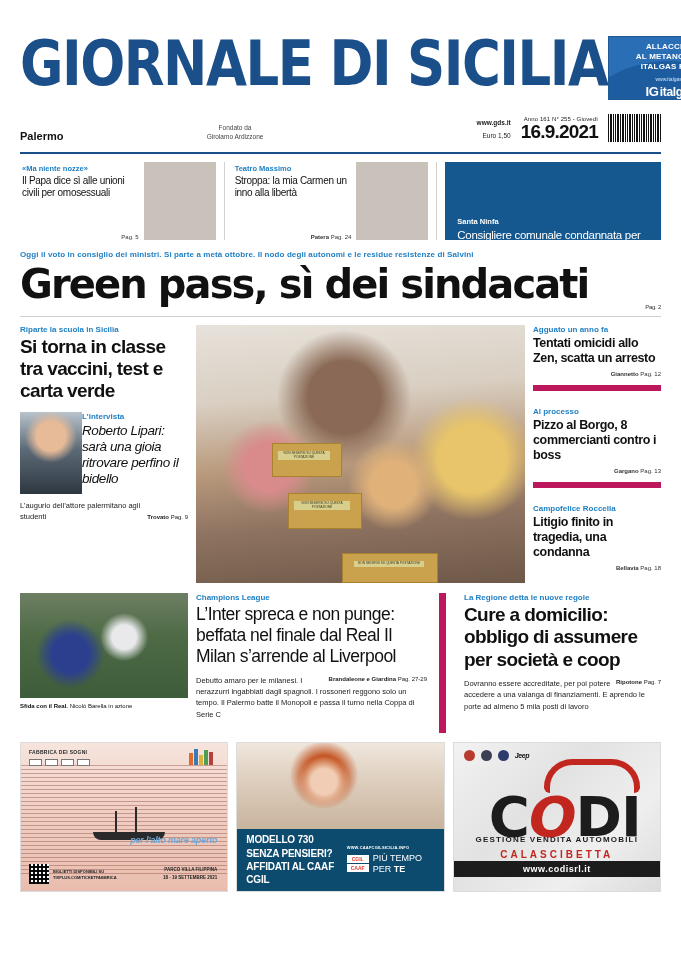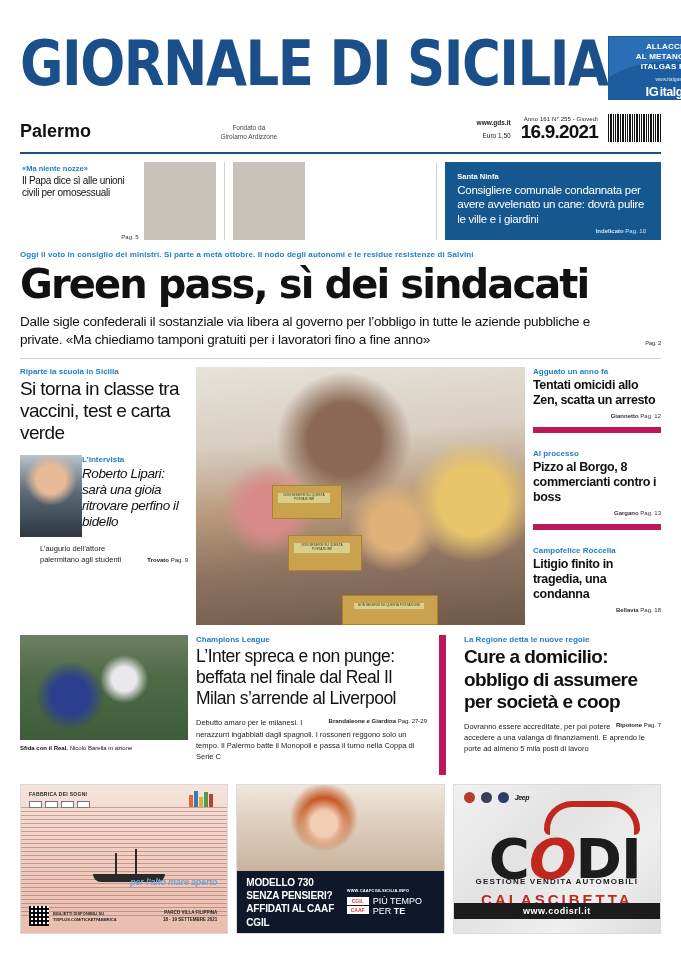--- a/index.html
+++ b/index.html
@@ -34,21 +34,21 @@
     background:#1d5c9e;
   }
   .ig-line1 { position:relative; color:#fff; font-weight:700; font-size:8px; text-align:center; padding-top:5px; letter-spacing:.2px; line-height:1.28; }
   .ig-url { position:relative; color:#cfe4f7; font-size:5px; text-align:center; margin-top:3px; }
   .ig-logo { position:relative; text-align:center; margin-top:2px; color:#fff; font-weight:700; font-size:12px; letter-spacing:-.3px;}
   .ig-logo .ig-mark { display:inline-block; font-size:13px; margin-right:1px; }
   .ig-sub { position:relative; text-align:center; color:#bcd8f2; font-size:4.5px; letter-spacing:1px; }
 
   
   .inforow { display:flex; align-items:flex-end; justify-content:space-between; margin-top: 8px; padding-bottom:6px; }
-  .city { font-weight:700; font-size:18px; color:#111; }
+  .city { font-weight:700; font-size:11px; color:#111; }
   .founded { font-size:6.5px; color:#444; text-align:center; line-height:1.5; flex:0 0 auto; margin-left:-70px; }
   .rightinfo { display:flex; align-items:flex-end; gap:10px; }
   .webprice { text-align:right; font-size:6.5px; line-height:1.9; color:#222; }
   .webprice .site { font-weight:700; }
   .datecol { text-align:right; }
   .issue { font-size:6px; color:#222; letter-spacing:.1px; }
   .bigdate { font-size:19px; font-weight:700; letter-spacing:-.8px; color:#111; line-height:1.05; }
   .barcode { display:flex; align-items:flex-end; gap:1px; height:34px; }
   .barcode .bars { display:flex; align-items:flex-end; height:28px; gap:1px; }
   .barcode i { display:block; width:1px; height:100%; background:#111; }
@@ -58,21 +58,21 @@
   
   .teasers { display:flex; gap:8px; margin-top:8px; height:78px; }
   .teaser { flex:1 1 0; display:flex; overflow:hidden; position:relative; }
   .teaser .txt { padding: 2px 5px 0 2px; flex:1 1 auto; display:flex; flex-direction:column; }
   .teaser .kicker { color:#1f7fc4; font-weight:700; font-size:7.5px; margin-bottom:2px; }
   .teaser h3 { font-size:10px; font-weight:400; line-height:1.18; letter-spacing:-.3px; color:#111; }
   .teaser .pag { margin-top:auto; text-align:right; font-size:6px; color:#333; }
   .teaser .pag b { font-weight:700; }
   .teaser .thumb { width:72px; flex:0 0 72px; background:#c9c2bb; position:relative; overflow:hidden;}
   .teaser.blue { background:#15578f; padding:8px 10px 6px 10px; }
-  .teaser.blue .kicker { color:#ffffff; font-size:7.5px; }
+  .teaser.blue .kicker { color:#ffffff; font-size:7.5px;margin-top:45px; }
   .teaser.blue h3 { color:#fff; font-size:11.5px; line-height:1.25; }
   .teaser.blue .pag { color:#d6e6f5; }
   .sep-v { width:1px; background:#d2d2d2; }
 
   
   .pope { background:
      radial-gradient(circle at 62% 42%, #e8c9ad 0 18%, rgba(232,201,173,0) 36%),
      radial-gradient(circle at 60% 78%, #f2f0ec 0 34%, rgba(242,240,236,0) 55%),
      linear-gradient(160deg,#a9763f 0%, #c9935a 30%, #e2cdb4 60%, #efe9e1 100%); }
   .singer { background:
@@ -90,21 +90,21 @@
   .standfirst .pag { position:absolute; right:0; bottom:1px; font-size:6px; color:#333; }
   .hr-thin { height:1px; background:#cfcfcf; margin-top:10px; }
 
   
   .body3 { display:flex; gap:8px; margin-top:8px; height:262px; }
   .colL { width:168px; flex:0 0 168px; display:flex; flex-direction:column; }
   .colC { flex:1 1 auto; }
   .colR { width:128px; flex:0 0 128px; display:flex; flex-direction:column; }
 
   .kicker-blue { color:#1f7fc4; font-weight:700; font-size:8px; margin-bottom:2px; }
-  .colL h2 { font-size:19px; font-weight:400; line-height:1.16; letter-spacing:-.6px; }
+  .colL h2 { font-size:19px; font-weight:700; line-height:1.16; letter-spacing:-.6px; }
   .deck { font-size:7.5px; line-height:1.5; color:#222; margin-top:7px; position:relative; padding-right:44px;}
   .deck .pag { position:absolute; right:0; bottom:0; font-size:6px; }
   .deck .pag b { font-weight:700; }
 
   .interview { display:flex; gap:0; margin-top:10px; }
   .interview .portrait { width:62px; height:82px; flex:0 0 62px; overflow:hidden;
      background:
       radial-gradient(circle at 50% 30%, #e8bb98 0 22%, rgba(232,187,152,0) 40%),
       linear-gradient(180deg,#b9c3cc 0%, #5d6b78 45%, #2d3740 100%); }
   .interview .itxt { flex:1 1 auto; }
@@ -170,21 +170,21 @@
        repeating-linear-gradient(0deg,#111 0 2px, #fff 2px 4px); background-blend-mode:multiply; }
   .ad-sea .tickets { position:absolute; left:32px; bottom:10px; font-size:4px; font-weight:700; color:#222; line-height:1.5; }
   .ad-sea .venue { position:absolute; right:10px; bottom:10px; font-size:4.5px; font-weight:700; color:#222; text-align:right; line-height:1.6; }
 
   
   .ad-caaf .photo { height:88px; position:relative; overflow:hidden;
      background:
        radial-gradient(circle at 42% 44%, #f0cdb4 0 10%, rgba(240,205,180,0) 20%),
        radial-gradient(circle at 42% 36%, #c4521f 0 14%, rgba(196,82,31,0) 26%),
        linear-gradient(180deg,#efe6dc 0%, #ddcdbc 45%, #c8b39c 100%); }
-  .ad-caaf .band { position:absolute; left:0; right:0; bottom:0; height:62px; background:#0f172a; display:flex; align-items:center; padding:8px 9px; }
+  .ad-caaf .band { position:absolute; left:0; right:0; bottom:0; height:62px; background:#0c4a6e; display:flex; align-items:center; padding:8px 9px; }
   .ad-caaf .hl { color:#fff; font-weight:700; font-size:10px; line-height:1.32; letter-spacing:-.2px; flex:1 1 auto; }
   .ad-caaf .hl .s3 { font-size:10px; }
   .ad-caaf .right { width:88px; flex:0 0 88px; }
   .ad-caaf .url { color:#fff; font-size:4px; font-weight:700; letter-spacing:.2px; margin-bottom:3px; }
   .ad-caaf .rr { display:flex; align-items:center; gap:4px; }
   .ad-caaf .cgilmark { width:22px; }
   .ad-caaf .cgilmark span { display:block; background:#fff; color:#e03b2e; font-weight:700; font-size:5px; text-align:center; line-height:8px; margin-bottom:1px; }
   .ad-caaf .pt { color:#fff; font-size:9px; font-weight:400; line-height:1.18; }
   .ad-caaf .pt b { font-weight:700; }
 
@@ -192,21 +192,21 @@
   .ad-codi { background:linear-gradient(135deg,#f2f2f2 0%, #e2e2e2 40%, #efefef 70%, #dcdcdc 100%); }
   .ad-codi .brands { position:absolute; left:10px; top:7px; display:flex; gap:6px; align-items:center; }
   .ad-codi .brands .b { width:11px; height:11px; border-radius:50%; display:block; }
   .ad-codi .jeep { font-size:7px; font-weight:700; font-style:italic; color:#111; letter-spacing:-.4px; }
   .ad-codi .car { position:absolute; left:44%; top:16px; width:96px; height:34px; }
   .ad-codi .carbody { position:absolute; inset:0; border:6px solid #c1271f; border-radius:48px 48px 10px 10px; border-bottom:none; height:34px; }
   .ad-codi .codi { position:absolute; left:16px; right:0; top:46px; text-align:center; font-family:"DejaVu Sans", sans-serif;
      font-size:56px; font-weight:700; letter-spacing:-1px; color:#1c1c1c; line-height:1; }
   .ad-codi .codi em { font-style:italic; color:#c1271f; }
   .ad-codi .sub { position:absolute; left:0; right:0; top:92px; text-align:center; font-size:8px; font-weight:700; letter-spacing:1.2px; color:#1c1c1c; }
-  .ad-codi .city2 { position:absolute; left:0; right:0; top:106px; text-align:center; font-size:15px; font-weight:700; letter-spacing:3px; color:#c1271f; }
+  .ad-codi .city2 { position:absolute; left:0; right:0; top:106px; text-align:center; font-size:10px; font-weight:700; letter-spacing:3px; color:#c1271f; }
   .ad-codi .bar { position:absolute; left:0; right:0; bottom:14px; height:16px; background:#1c1c1c; }
   .ad-codi .bar span { color:#fff; font-size:9px; font-weight:700; display:block; text-align:center; line-height:16px; letter-spacing:.5px; }
 </style>
 </head>
 <body>
 
 <div class="page">
 
   <div class="masthead">
     <div class="logo">GIORNALE DI SICILIA</div>
@@ -275,55 +275,59 @@
     <div class="teaser">
       <div class="txt">
         <div class="kicker">«Ma niente nozze»</div>
         <h3>Il Papa dice sì alle unioni civili per omosessuali</h3>
         <div class="pag">Pag. 5</div>
       </div>
       <div class="thumb pope"></div>
     </div>
     <div class="sep-v"></div>
     <div class="teaser">
+      <div class="txt">
+        <div class="kicker">Teatro Massimo</div>
+        <h3>Stroppa: la mia Carmen un inno alla libertà</h3>
+        <div class="pag"><b>Patera</b> <span>Pag. 24</span></div>
+      </div>
       <div class="thumb singer"></div>
     </div>
     <div class="sep-v"></div>
     <div class="teaser blue">
       <div class="txt">
         <div class="kicker">Santa Ninfa</div>
         <h3>Consigliere comunale condannata per avere avvelenato un cane: dovrà pulire le ville e i giardini</h3>
         <div class="pag"><b>Indelicato</b> <span>Pag. 10</span></div>
       </div>
     </div>
   </div>
 
   <div class="topline">Oggi il voto in consiglio dei ministri. Si parte a metà ottobre. Il nodo degli autonomi e le residue resistenze di Salvini</div>
   <h1 class="main">Green pass, sì dei sindacati</h1>
   <div class="standfirst">
-    <span>Dalle sigle confederali il sostanziale via libera al governo per l’obbligo in tutte le aziende pubbliche e private. «Ma chiediamo tamponi gratuiti per i lavoratori fino a fine anno»</span>
     <span class="pag">Pag. 2</span>
   </div>
   <div class="hr-thin"></div>
 
   <div class="body3">
 
     <div class="colL">
       <div>
         <div class="kicker-blue">Riparte la scuola in Sicilia</div>
         <h2>Si torna in classe tra vaccini, test e carta verde</h2>
       </div>
       <div class="interview">
         <div class="portrait"></div>
         <div class="itxt">
           <div class="kicker-blue">L’intervista</div>
           <h3>Roberto Lipari: sarà una gioia ritrovare perfino il bidello</h3>
         </div>
       </div>
-      <div class="deck" style="margin-top:6px;margin-left:20px;">
+      <div class="deck" style="margin-top:6px;">
         <span>L’augurio dell’attore palermitano agli studenti</span>
         <span class="pag"><b>Trovato</b> <span>Pag. 9</span></span>
       </div>
     </div>
 
     <div class="colC">
       <div class="photo-main">
         <div class="desk" style="left:76px; top:118px; width:70px; height:34px;"></div>
         <div class="sign" style="left:82px; top:126px; width:52px;">NON SEDERSI SU QUESTA POSTAZIONE</div>
         <div class="desk" style="left:92px; top:168px; width:74px; height:36px;"></div>

